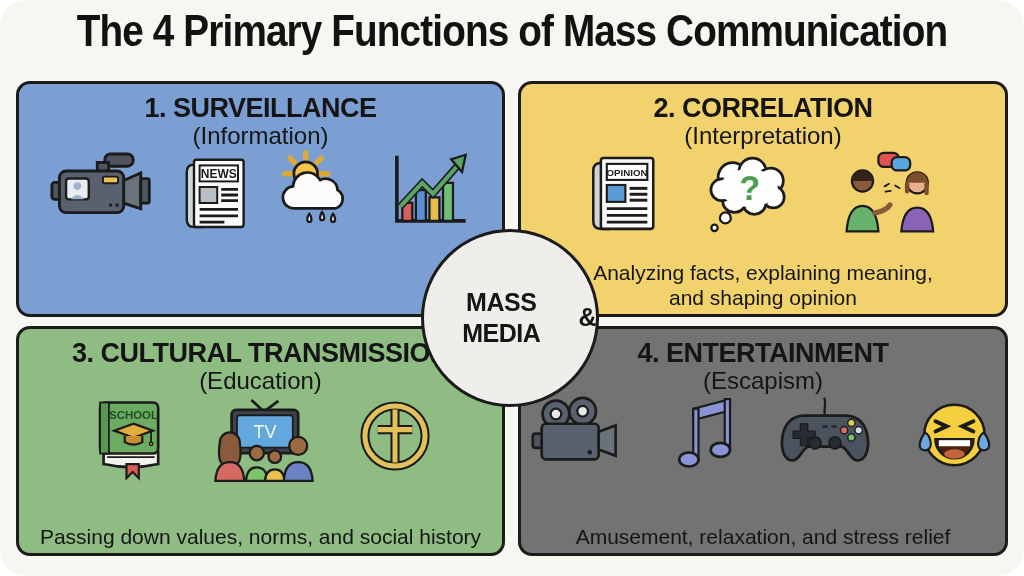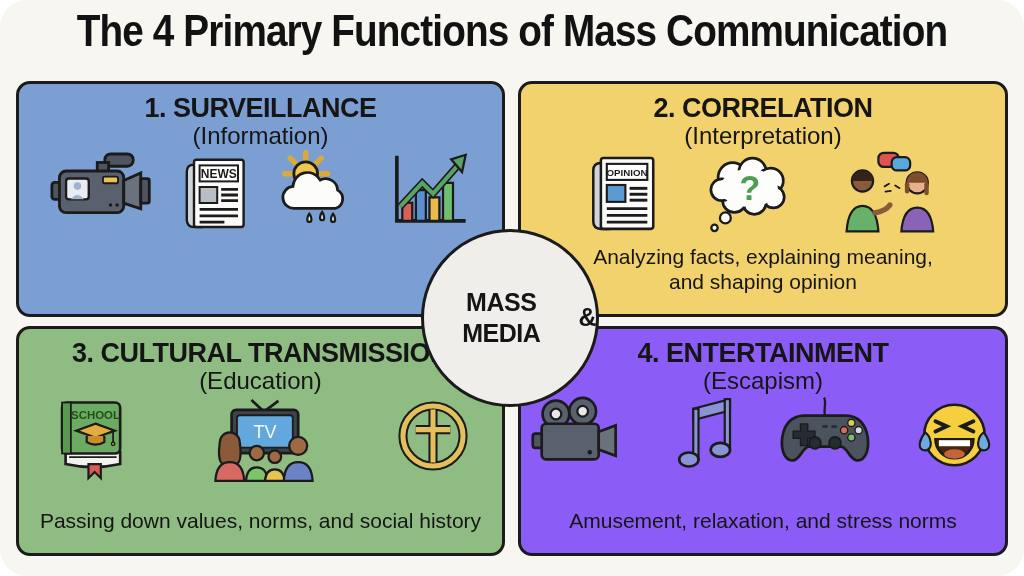--- a/index.html
+++ b/index.html
@@ -7,30 +7,30 @@
     position:relative;width:1024px;height:576px;background:#f8f6f1;
     font-family:"Liberation Sans",sans-serif;color:#151515;overflow:hidden;border-radius:27px;
   }
   .main-title{
     position:absolute;top:6px;left:0;width:1024px;text-align:center;
     font-size:44px;font-weight:bold;letter-spacing:-1px;
     transform:scaleX(0.88);transform-origin:center;white-space:nowrap;color:#121212;
   }
   .panel{
     position:absolute;border:3px solid #1b1b1b;border-radius:14px;box-sizing:border-box;
-    display:flex;flex-direction:column;align-items:center;padding:10px 8px 16px;
+    display:flex;flex-direction:column;align-items:center;padding:10px 8px 0;
   }
   .panel-tl{left:16px;top:81px;width:489px;height:236px;}
   .panel-tr{left:518px;top:81px;width:490px;height:236px;}
   .panel-bl{left:16px;top:326px;width:489px;height:230px;}
   .panel-br{left:518px;top:326px;width:490px;height:230px;}
   .q-title{font-size:27px;font-weight:bold;letter-spacing:-0.5px;line-height:1.08;text-align:center;}
   .q-sub{font-size:24px;line-height:1.12;text-align:center;}
   .icons-row{display:flex;align-items:flex-start;justify-content:center;flex:1;}
-  .gap-s{gap:24px}.gap-m{gap:38px}.gap-l{gap:74px}
+  .gap-s{gap:24px}.gap-m{gap:38px}.gap-l{gap:36px}
   .q-caption{font-size:21px;text-align:center;line-height:1.18;padding-bottom:3px;}
   .q-caption .bold{font-weight:bold;}
   .center-circle{
     position:absolute;left:421px;top:229px;width:178px;height:178px;border-radius:50%;
     background:#f0eeea;border:3px solid #1b1b1b;box-sizing:border-box;z-index:5;
     display:flex;flex-direction:row;align-items:center;justify-content:center;
     font-size:25px;font-weight:bold;line-height:1.25;letter-spacing:-0.5px;text-align:center;
   }
   svg{display:block;}
   svg text{font-family:"Liberation Sans",sans-serif;}
@@ -199,21 +199,21 @@
         <path d="M45,16 V74 M26,38 H64" stroke="#1b1b1b" stroke-width="10" fill="none"></path>
         <circle cx="45" cy="45" r="33" fill="none" stroke="#e3c05c" stroke-width="5.5"></circle>
         <path d="M45,16 V74 M26,38 H64" stroke="#e3c05c" stroke-width="5.5" fill="none"></path>
       </svg>
     </div>
     <div class="q-caption">
       <span>Passing down values, norms, and social history</span>
     </div>
   </div>
 
-  <div class="panel panel-br" style="background: #8b5cf6;">
+  <div class="panel panel-br" style="background: #737373;">
     <div class="q-title">4. ENTERTAINMENT</div>
     <div class="q-sub">(Escapism)</div>
     <div class="icons-row gap-m">
       <svg width="98" height="78" viewBox="0 0 110 85">
         <circle cx="28" cy="20" r="15" fill="#59616e" stroke="#1b1b1b" stroke-width="3"></circle>
         <circle cx="28" cy="20" r="6" fill="#e8e8e6" stroke="#1b1b1b" stroke-width="2.5"></circle>
         <circle cx="58" cy="17" r="15" fill="#59616e" stroke="#1b1b1b" stroke-width="3"></circle>
         <circle cx="58" cy="17" r="6" fill="#e8e8e6" stroke="#1b1b1b" stroke-width="2.5"></circle>
         <rect x="2" y="42" width="11" height="16" rx="3" fill="#4e5561" stroke="#1b1b1b" stroke-width="3"></rect>
         <rect x="12" y="31" width="64" height="40" rx="5" fill="#59616e" stroke="#1b1b1b" stroke-width="3"></rect>
@@ -249,21 +249,21 @@
             <path d="M70,29 l-13,6 l13,6"></path>
         </g>
         <path d="M26,50 h44 a22,22 0 0 1 -44,0 z" fill="#4a2410" stroke="#1b1b1b" stroke-width="3"></path>
         <rect x="30" y="51" width="36" height="7" fill="#ffffff"></rect>
         <ellipse cx="48" cy="67" rx="12" ry="5.5" fill="#c2653c"></ellipse>
         <path d="M14,42 C8,50 5,59 11,62 C18,65 22,59 20,51 C19,46 17,44 14,42 Z" fill="#6fa9e0" stroke="#1b1b1b" stroke-width="2.5"></path>
         <path d="M82,42 C88,50 91,59 85,62 C78,65 74,59 76,51 C77,46 79,44 82,42 Z" fill="#6fa9e0" stroke="#1b1b1b" stroke-width="2.5"></path>
       </svg>
     </div>
     <div class="q-caption">
-      <span>Amusement, relaxation, and stress norms</span>
+      <span>Amusement, relaxation, and stress relief</span>
     </div>
   </div>
 
   <div class="center-circle">
     <span>MASS MEDIA</span>
     <span>&amp;</span>
   </div>
 
 </div>
 

